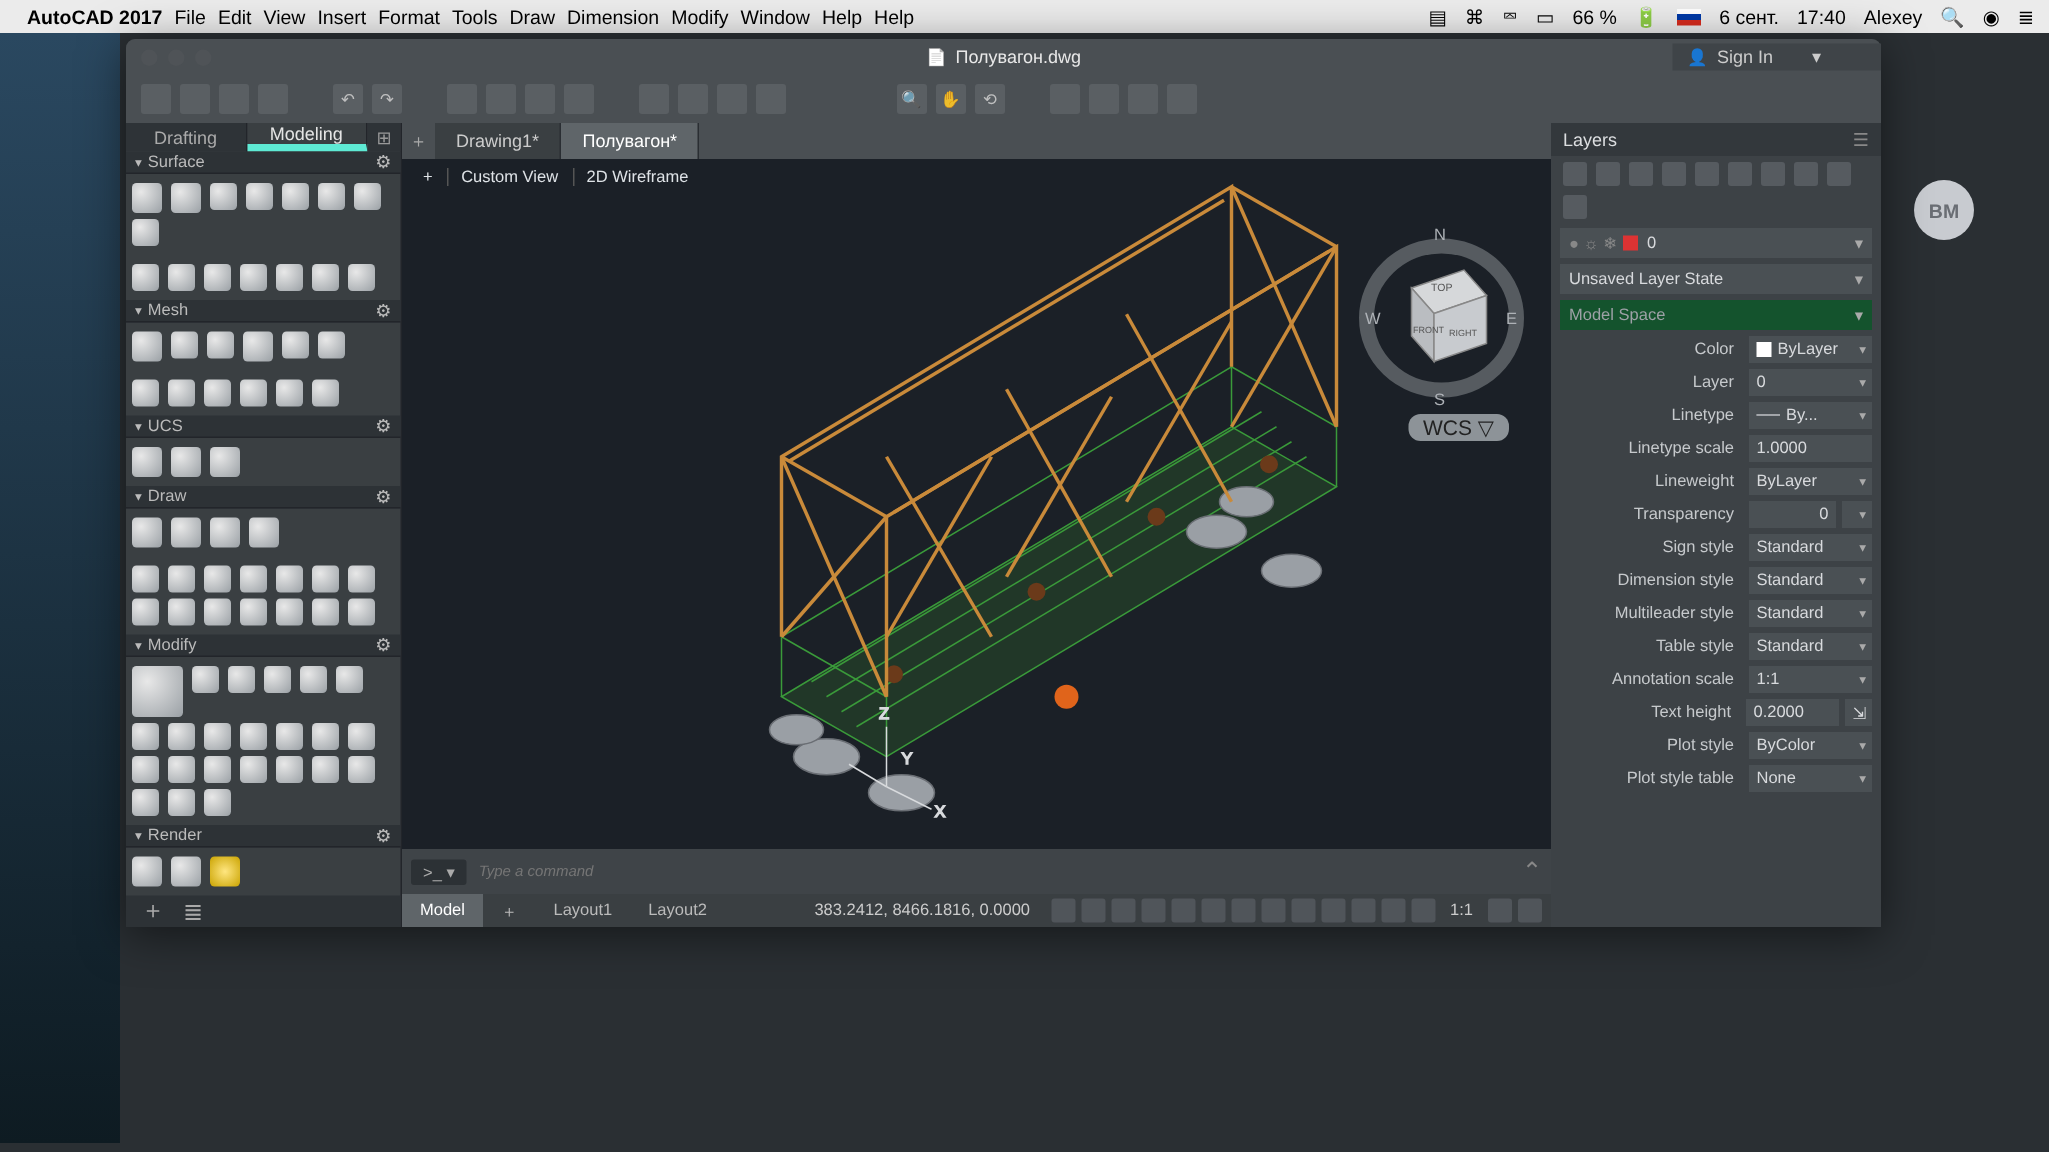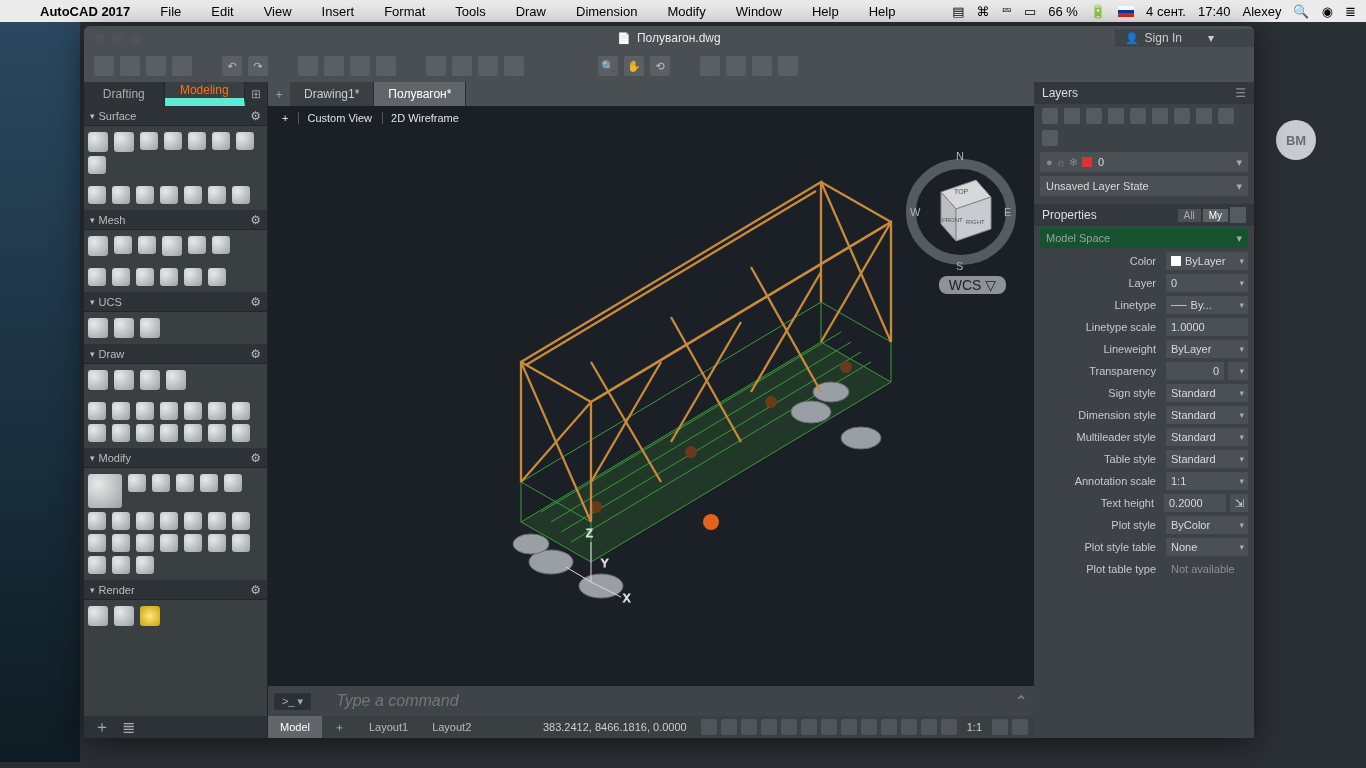--- a/index.html
+++ b/index.html
@@ -3,49 +3,49 @@
 <meta charset="utf-8">
 <style>
 * { margin: 0; padding: 0; box-sizing: border-box; font-family: -apple-system, "Helvetica Neue", Arial, sans-serif; }
 body { width: 1366px; height: 768px; background: #2a2f33; overflow: hidden; position: relative; }
 
 
 .bg-desktop { position:absolute; left:0; top:22px; width:80px; height:740px; background:linear-gradient(#2a4860,#0e1b22); }
 .bg-avatar { position:absolute; right:50px; top:120px; width:40px; height:40px; border-radius:50%; background:#c8cbd0; color:#6a6e74; display:flex; align-items:center; justify-content:center; font-size:13px; font-weight:600; }
 
 
-.mac-menu { position: absolute; top: 0; left: 0; right: 0; height: 22px; background: rgba(245,245,245,0.95); display: flex; align-items: center; font-size: 13px; color: #000; padding: 0 10px; gap: 30px; }
+.mac-menu { position: absolute; top: 0; left: 0; right: 0; height: 22px; background: rgba(245,245,245,0.95); display: flex; align-items: center; font-size: 13px; color: #000; padding: 0 10px; gap: 8px; }
 .mac-menu .right { margin-left: auto; display: flex; gap: 12px; align-items: center; }
 .mac-menu b { font-weight: 600; }
 .mac-apple { font-size: 15px; }
 .flag { width:16px; height:11px; background:linear-gradient(#fff 33%,#0039a6 33% 66%,#d52b1e 66%);}
 
 
-.app { position: absolute; left: 84px; top: 26px; width: 1170px; height: 712px; background:#33393c; box-shadow: 0 5px 30px rgba(0,0,0,.5); border-radius:6px 6px 0 0; display: flex; flex-direction: column; }
+.app { position: absolute; left: 84px; top: 26px; width: 1170px; height: 592px; background:#33393c; box-shadow: 0 5px 30px rgba(0,0,0,.5); border-radius:6px 6px 0 0; display: flex; flex-direction: column; }
 
 .titlebar { height: 24px; background: #4a4f53; display: flex; align-items: center; color:#ddd; font-size:12px; position:relative; border-radius:6px 6px 0 0;}
 .traffic { display:flex; gap:7px; padding-left:10px;}
 .traffic span { width:11px; height:11px; border-radius:50%; background:#4f5357;}
 .titlebar .title { position:absolute; left:50%; transform:translateX(-50%); display:flex; gap:6px; align-items:center; color:#e8e8e8; }
 .titlebar .title::before{content:"📄"; font-size:11px; filter:grayscale(1);}
 .signin { margin-left:auto; background:#3f4448; padding:2px 40px 2px 10px; color:#ccc; font-size:12px; display:flex; gap:6px; align-items:center;}
 .signin::before{content:"👤"; font-size:11px;}
 .signin::after{content:"▾"; margin-left:20px;}
 
 .toolbar { height: 32px; background:#4a4f53; display:flex; align-items:center; padding:0 10px; gap:8px; }
 .toolbar .grp { display:flex; gap:6px; }
 .tbtn { width:20px; height:20px; background:#5c6165; border-radius:2px; opacity:0.9; display:flex; align-items:center; justify-content:center; font-size:11px; color:#ccc;}
 .sep { width:14px; }
 
 .body { flex:1; display:flex; min-height:0;}
 
 .leftpanel { width: 184px; background:#3a3f42; display:flex; flex-direction:column; border-right:1px solid #22252a;}
 .modetabs { height:24px; display:flex; font-size:12px; }
 .modetabs .mt { flex:1; display:flex; align-items:center; justify-content:center; background:#2e3337; color:#aaa; border-right:1px solid #22252a;}
-.modetabs .mt.active { background:#3a3f42; color:#f97316; border-bottom:8px solid #5eead4;}
+.modetabs .mt.active { background:#3a3f42; color:#e5e5e5; border-bottom:5px solid #5eead4;}
 .modetabs .grid { width:22px; background:#2e3337; display:flex; align-items:center; justify-content:center; color:#999;}
 .section-head{ height:20px; background:#2d3236; color:#bbb; font-size:11px; display:flex; align-items:center; padding:0 6px; gap:4px; border-bottom:1px solid #22252a;}
 .section-head::before{content:"▾"; font-size:9px;}
 .section-head .gear{ margin-left:auto; font-size:12px;}
 .tool-grid { padding:6px 4px; display:flex; flex-wrap:wrap; gap:4px 6px;}
 .tool-grid .tl { width:20px; height:20px; background:radial-gradient(circle at 30% 30%, #e8e8e8, #9aa0a5); border-radius:3px; }
 .tl.sm{width:18px;height:18px;}
 .leftpanel .footer { margin-top:auto; height:22px; background:#2d3236; display:flex; align-items:center; gap:12px; padding:0 10px; color:#aaa;}
 
 .center { flex:1; background:#1b2027; display:flex; flex-direction:column; position:relative;}
@@ -53,21 +53,21 @@
 .filetabs .ft { padding:0 14px; height:100%; display:flex; align-items:center; background:#3a3f42; color:#ccc; border-right:1px solid #2a2e33;}
 .filetabs .ft.active{ background:#5f6569; color:#fff;}
 .filetabs .plus{ width:22px; text-align:center; color:#aaa;}
 .viewinfo { position:absolute; top:30px; left:14px; color:#dfe3e7; font-size:11px; display:flex; gap:10px;}
 .viewinfo span{ border-left:1px solid #555; padding-left:8px;}
 .viewinfo span:first-child{border:none;padding:0;}
 .viewport { flex:1; position:relative; overflow:hidden;}
 .modelcontent { position:absolute; left:50%; top:48%; transform:translate(-50%,-50%);}
 .cmdline { height:30px; background:#3f4448; display:flex; align-items:center; padding:0 6px; gap:8px;}
 .cmdline .prompt{ background:#2c3135; color:#aaa; padding:2px 8px; font-size:11px; border-radius:2px;}
-.cmdline input{ flex:1; background:transparent; border:none; color:#5eead4; font-size:16px; font-style:italic; outline:none;margin-left:17px;}
+.cmdline input{ flex:1; background:transparent; border:none; color:#5eead4; font-size:10px; font-style:italic; outline:none;}
 .cmdline .hist{ color:#888;}
 .layout-tabs{ height:22px; background:#3a3f42; display:flex; align-items:center; font-size:11px;}
 .layout-tabs .lt{ padding:0 12px; height:100%; display:flex; align-items:center; color:#bbb;}
 .layout-tabs .lt.active{ background:#5f6569; color:#fff;}
 .layout-tabs .coords{ margin-left:auto; color:#ccc; padding-right:8px;}
 .layout-tabs .icons{ display:flex; gap:4px; padding:0 6px;}
 .layout-tabs .icons .si{ width:16px; height:16px; background:#50555a; border-radius:2px;}
 
 .rightpanel{ width:220px; background:#3d4246; color:#d8dadd; font-size:11px; display:flex; flex-direction:column;}
 .rp-head{ height:22px; background:#33383c; display:flex; align-items:center; padding:0 8px; font-size:12px; color:#dcdee0;}
@@ -114,21 +114,21 @@
   <span>Help</span>
   <span>Help</span>
   <div class="right">
     <span>▤</span>
     <span>⌘</span>
     <span>⮹</span>
     <span>▭</span>
     <span>66 %</span>
     <span>🔋</span>
     <div class="flag"></div>
-    <span>4 сент.</span>
+    <span>6 сент.</span>
     <span>17:40</span>
     <span>Alexey</span>
     <span>🔍</span>
     <span>◉</span>
     <span>≣</span>
   </div>
 </div>
 
 <div class="app">
   <div class="titlebar">
@@ -470,28 +470,20 @@
       </div>
       <div class="rp-select">
         <span style="color:#888;margin-right:4px;">● ☼ ❄</span>
           <span class="sw"></span>
           <span>0</span>
       </div>
       <div class="rp-select">
           <span>Unsaved Layer State</span>
         </div>
 
-      <div class="rp-head" style="margin-top:6px">
-          <span>Properties</span>
-        <div class="prop-filters" style="margin-left:auto;padding:0;">
-          <span class="pf">All</span>
-          <span class="pf active">My</span>
-          <span class="ic"></span>
-        </div>
-      </div>
       <div class="rp-select" style="background:#14532d;color:#9da1a6">
           <span>Model Space</span>
         </div>
 
       <div class="prop-row">
           <span class="lbl">Color</span>
           <div class="val dd">
             <span class="sw2"></span>
             <span>ByLayer</span>
           </div>
@@ -570,21 +562,15 @@
           <div class="val dd">
             <span>ByColor</span>
           </div>
         </div>
       <div class="prop-row">
           <span class="lbl">Plot style table</span>
           <div class="val dd">
             <span>None</span>
           </div>
         </div>
-      <div class="prop-row">
-          <span class="lbl">Plot table type</span>
-          <div class="val" style="background:none;color:#8c9095">
-            <span>Not available</span>
-          </div>
-        </div>
     </div>
   </div>
 </div>
 
 </body></html>

